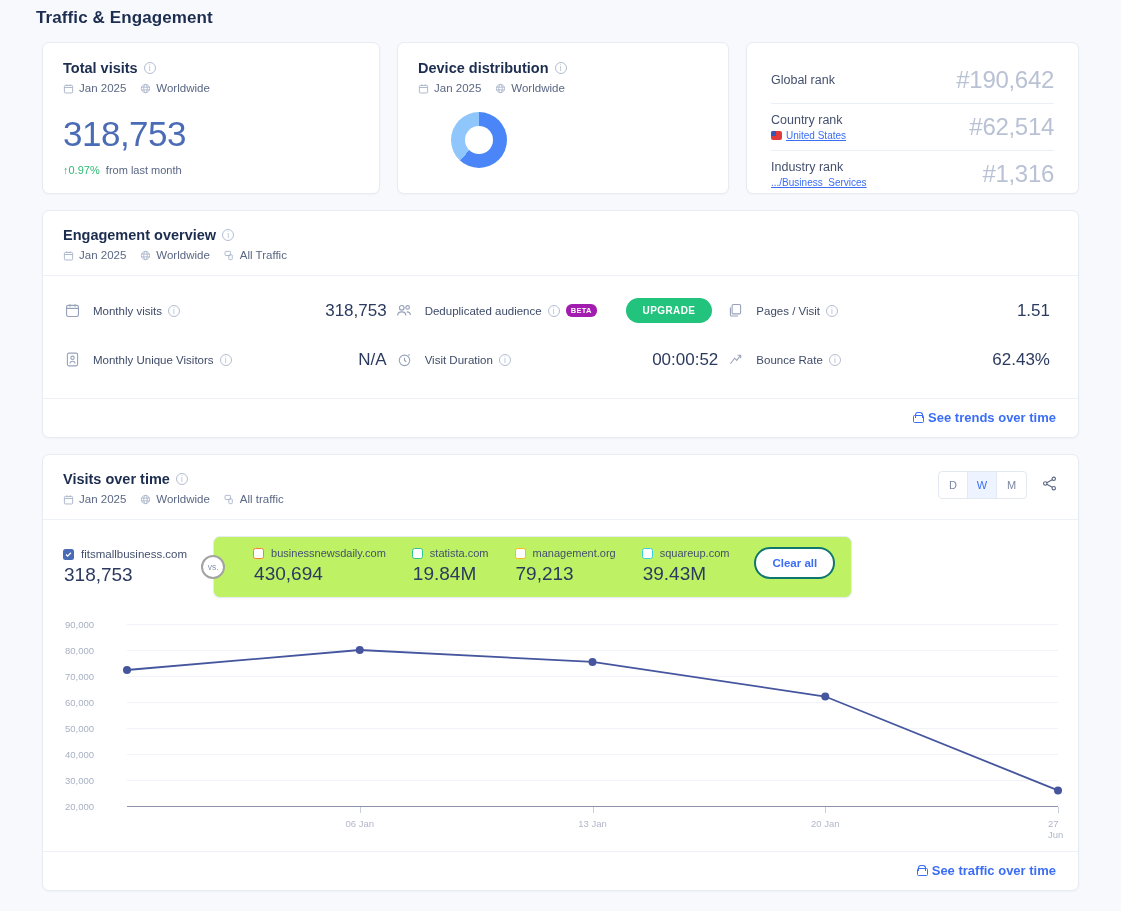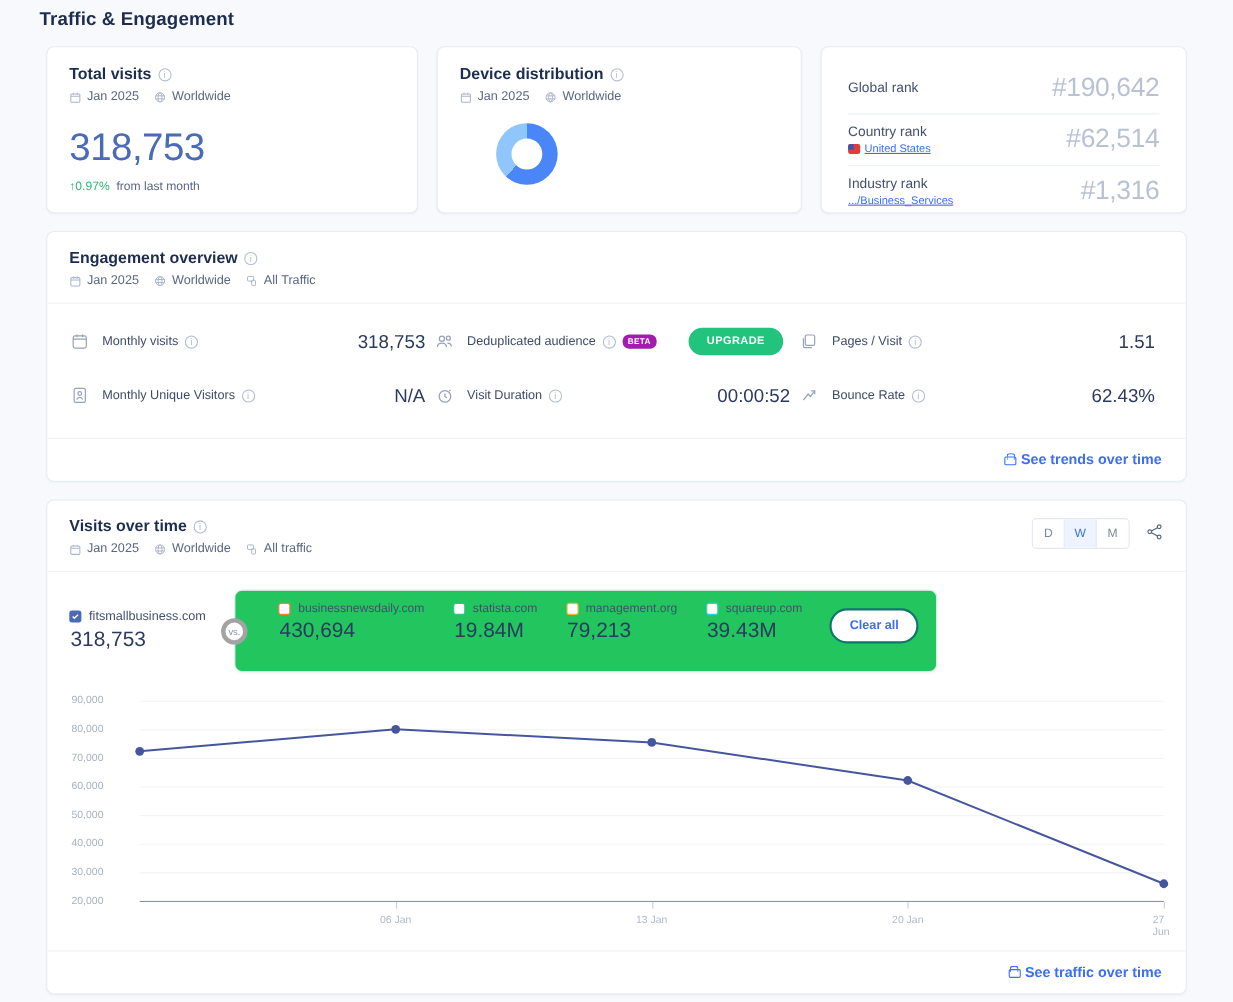--- a/index.html
+++ b/index.html
@@ -97,25 +97,25 @@
   .dwm div.on { background:#eef4ff; color:#3b6ef5; }
   .share { margin-left:14px; margin-top:4px; color:#5a6784; cursor:pointer;}
 
   .cmp { display:flex; align-items:center; padding: 16px 20px 0 20px; }
   .self { padding-right: 14px; }
   .self-top { display:flex; align-items:center; gap:7px; font-size:11.5px; color:#44506d;}
   .cb { width:11px;height:11px;border-radius:2.5px;background:#4a6bb5;
         display:inline-flex;align-items:center;justify-content:center;}
   .cb svg{width:7px;height:7px;}
   .self-num { font-size:19px; color:#2b3a5e; margin-top:4px; margin-left:1px;}
-  .vs { width:24px;height:24px;border-radius:50%;border:4px solid #a3a3a3;background:#fff;
+  .vs { width:24px;height:24px;border-radius:50%;border:2px solid #a3a3a3;background:#fff;
         font-size:8.5px;color:#8a95ab;display:flex;align-items:center;justify-content:center;
         position:relative; z-index:2; margin-right:-12px;}
-  .cmp-box { display:flex; align-items:flex-end; gap:0; border:1px solid #e7ecf3;
-             border-radius:7px; background:#22c55e; padding:10px 16px 25px 26px;
+  .cmp-box { display:flex; align-items:flex-start; gap:0; border:1px solid #e7ecf3;
+             border-radius:7px; background:#bef264; padding:10px 16px 12px 26px;
              box-shadow:0 1px 2px rgba(30,50,90,.04);}
   .comp { padding: 0 13px; }
   .comp-top{display:flex;align-items:center;gap:7px;font-size:11px;color:#44506d;}
   .sq{width:11px;height:11px;border-radius:2.5px;border:1.6px solid #000;background:#fff;}
   .comp-num{font-size:19px;color:#2b3a5e;margin-top:4px;margin-left:1px;}
   .clear{border:2px solid #0f766e;border-radius:16px;color:#3b6ef5;font-size:11.5px;
          font-weight:bold;padding:8px 16px;margin-left:12px;cursor:pointer;background:#fff;}
 
   .chart-area { position:relative; height:235px; margin: 18px 0 0 0; }
   .ytick { position:absolute; left:22px; font-size:9.5px; color:#a7b0c3; transform:translateY(-50%);}

